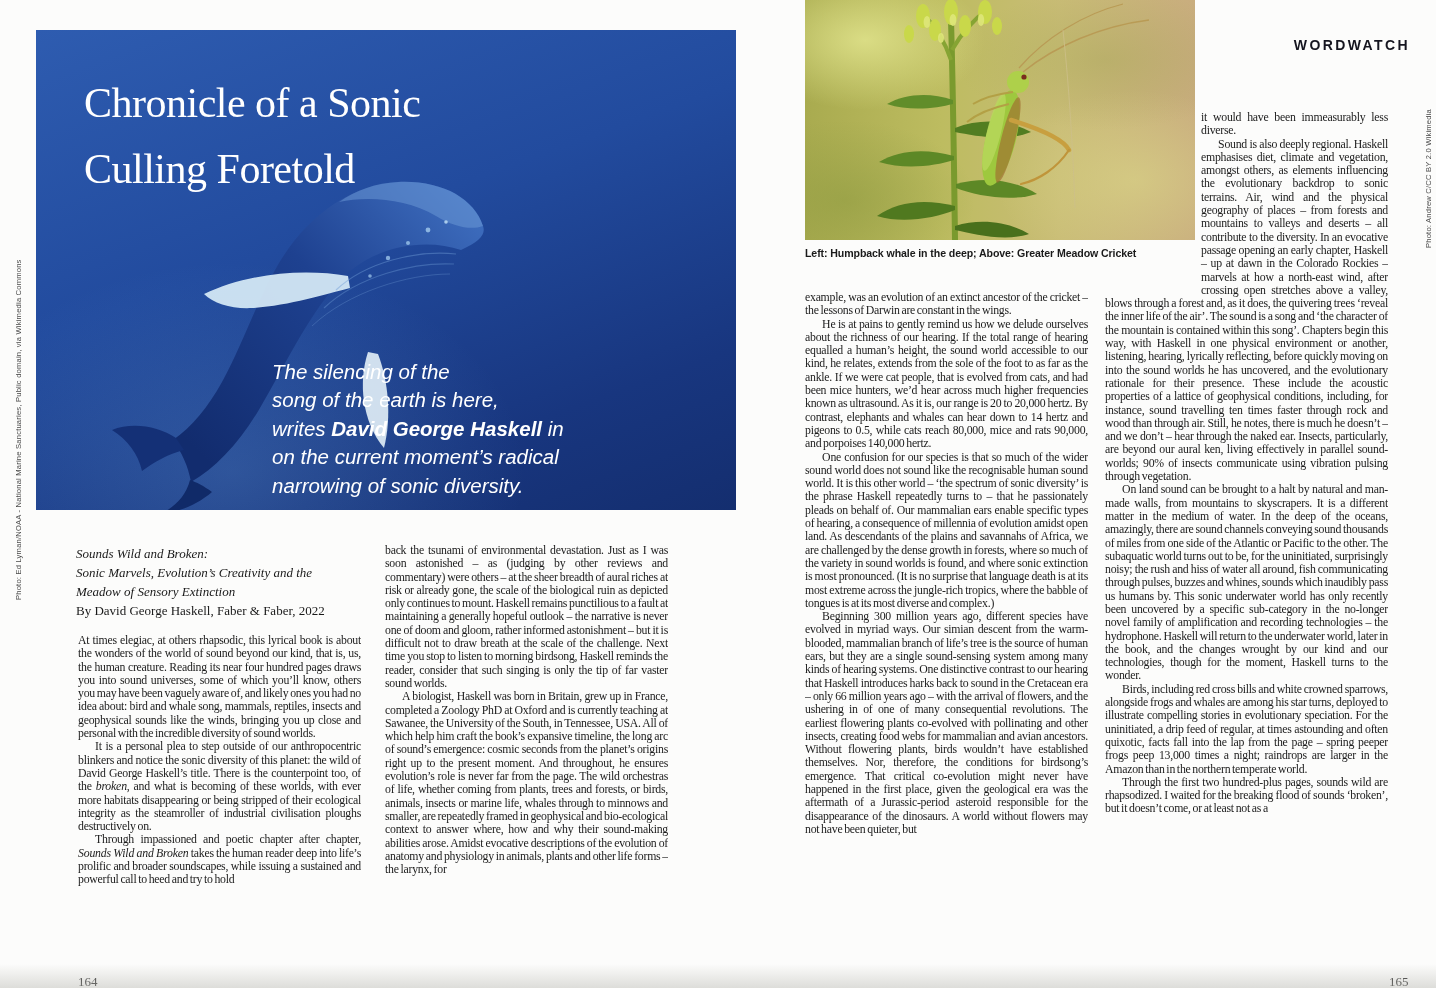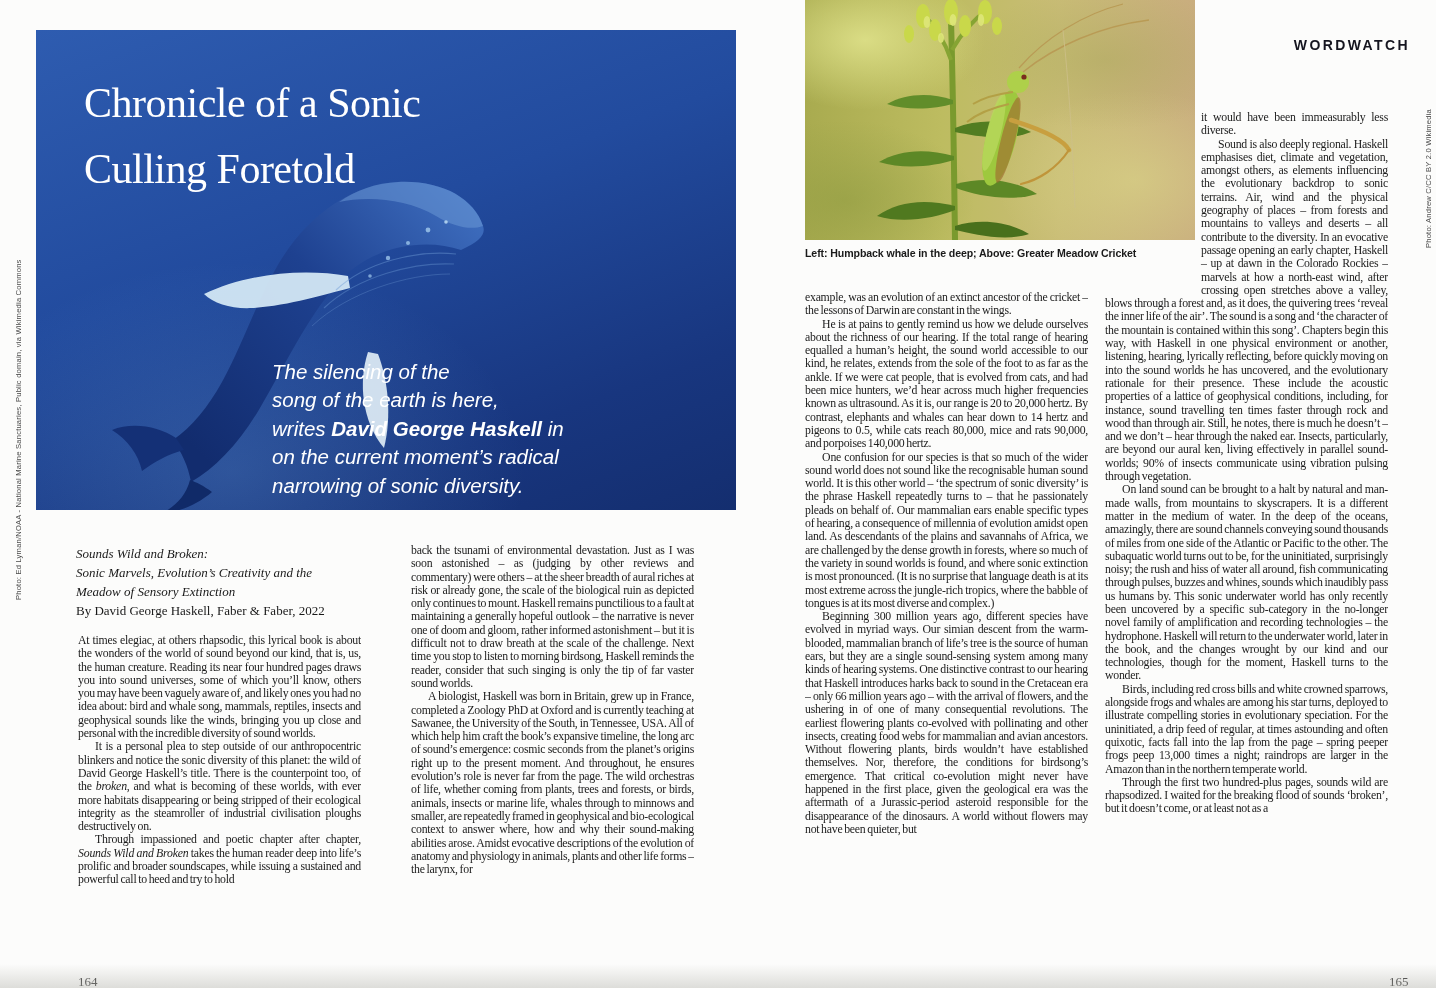--- a/index.html
+++ b/index.html
@@ -50,21 +50,21 @@
   .col {
     position:absolute; width:283px;
     font-size:11.8px; line-height:13.3px;
     letter-spacing:-0.25px; word-spacing:-0.9px;
     text-align:justify; overflow:hidden; color:#1b1b1b;
   }
   .col p { margin:0; text-indent:1.45em; }
   .col p:first-of-type { text-indent:0; }
   .col i { letter-spacing:-0.2px; }
   #left-col1  { left:78px;  top:634px; height:326px; }
-  #left-col2  { left:385px; top:544px; height:416px;margin-left:26px; }
+  #left-col2  { left:385px; top:544px; height:416px; }
   #right-col1 { left:805px; top:291px; height:669px; }
   #right-col2 { left:1105px; top:111px; height:852px; }
   .photo-spacer { float:left; width:96px; height:182px; }
 
   
   .photo { position:absolute; left:805px; top:0; width:390px; height:240px; overflow:hidden; }
   .caption {
     position:absolute; left:805px; top:247px; width:392px;
     font-family:"Liberation Sans", sans-serif;
     font-weight:700; font-size:10.6px; color:#1a1a1a; letter-spacing:-0.1px;

